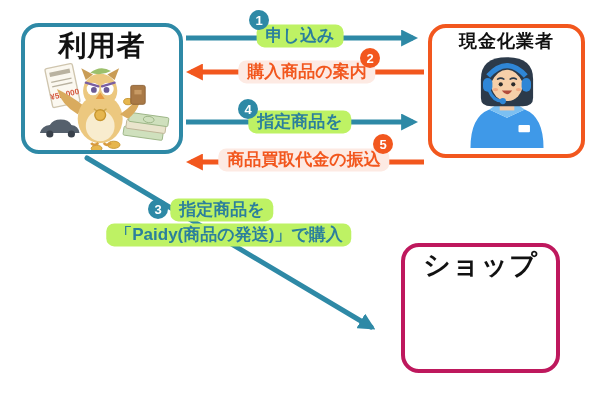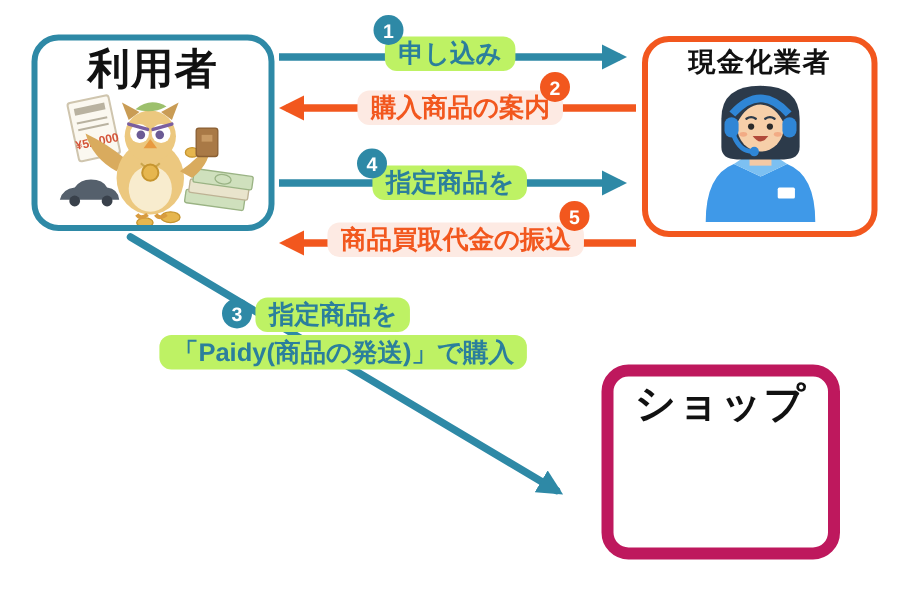--- a/index.html
+++ b/index.html
@@ -8,21 +8,21 @@
     font-family:"Liberation Sans","DejaVu Sans",sans-serif; overflow:hidden;
   }
 
   
   .node {
     position:absolute; box-sizing:border-box; background:#fff;
     border-radius:18px; display:flex; flex-direction:column; align-items:center;
   }
   .user-node   { left:21px;  top:23px;  width:162px; height:131px; border:4px solid #2e89a6; }
   .agency-node { left:428px; top:24px;  width:157px; height:134px; border:4px solid #f2571e; }
-  .shop-node   { left:401px; top:243px; width:159px; height:130px; border:8px solid #be185d; }
+  .shop-node   { left:401px; top:243px; width:159px; height:130px; border:4px solid #be185d; }
   .node-title  { font-weight:800; color:#111; line-height:1.15; margin-top:3px; letter-spacing:1px; white-space:nowrap; }
   .user-node .node-title   { font-size:28px; }
   .agency-node .node-title { font-size:18px; }
   .shop-node .node-title   { font-size:27px; }
   .illus { flex:1; width:100%; display:flex; justify-content:center; align-items:flex-start; overflow:hidden; }
 
   
   .arrow-layer { position:absolute; left:0; top:0; width:600px; height:400px; }
   .stroke-teal   { stroke:#2e89a6; }
   .stroke-orange { stroke:#f2571e; }

